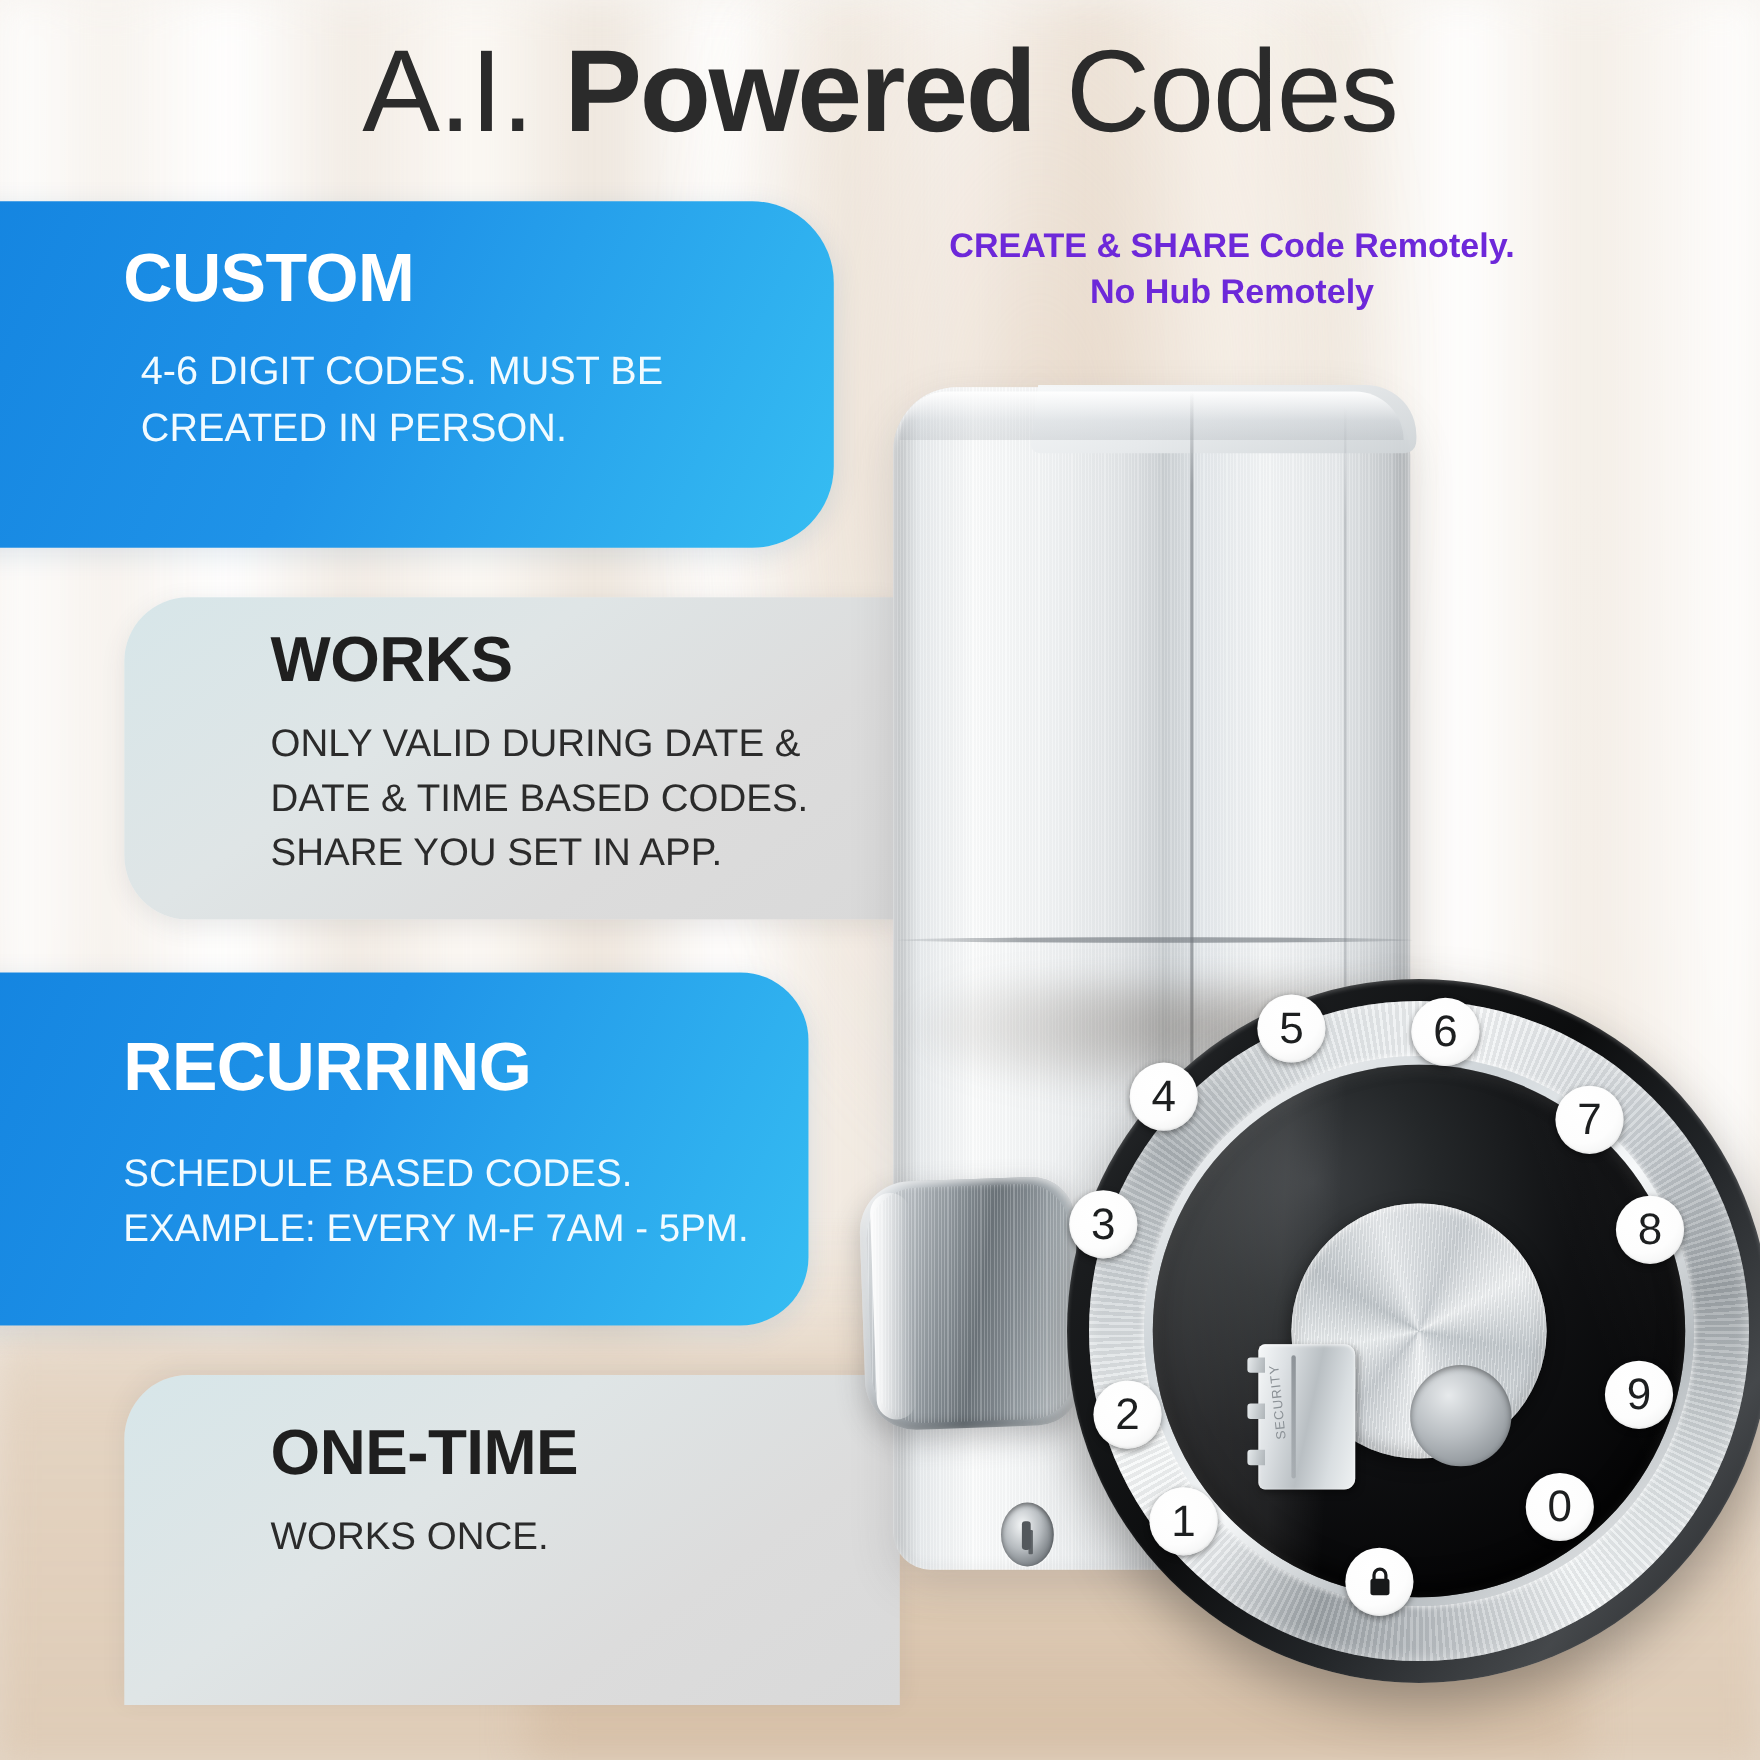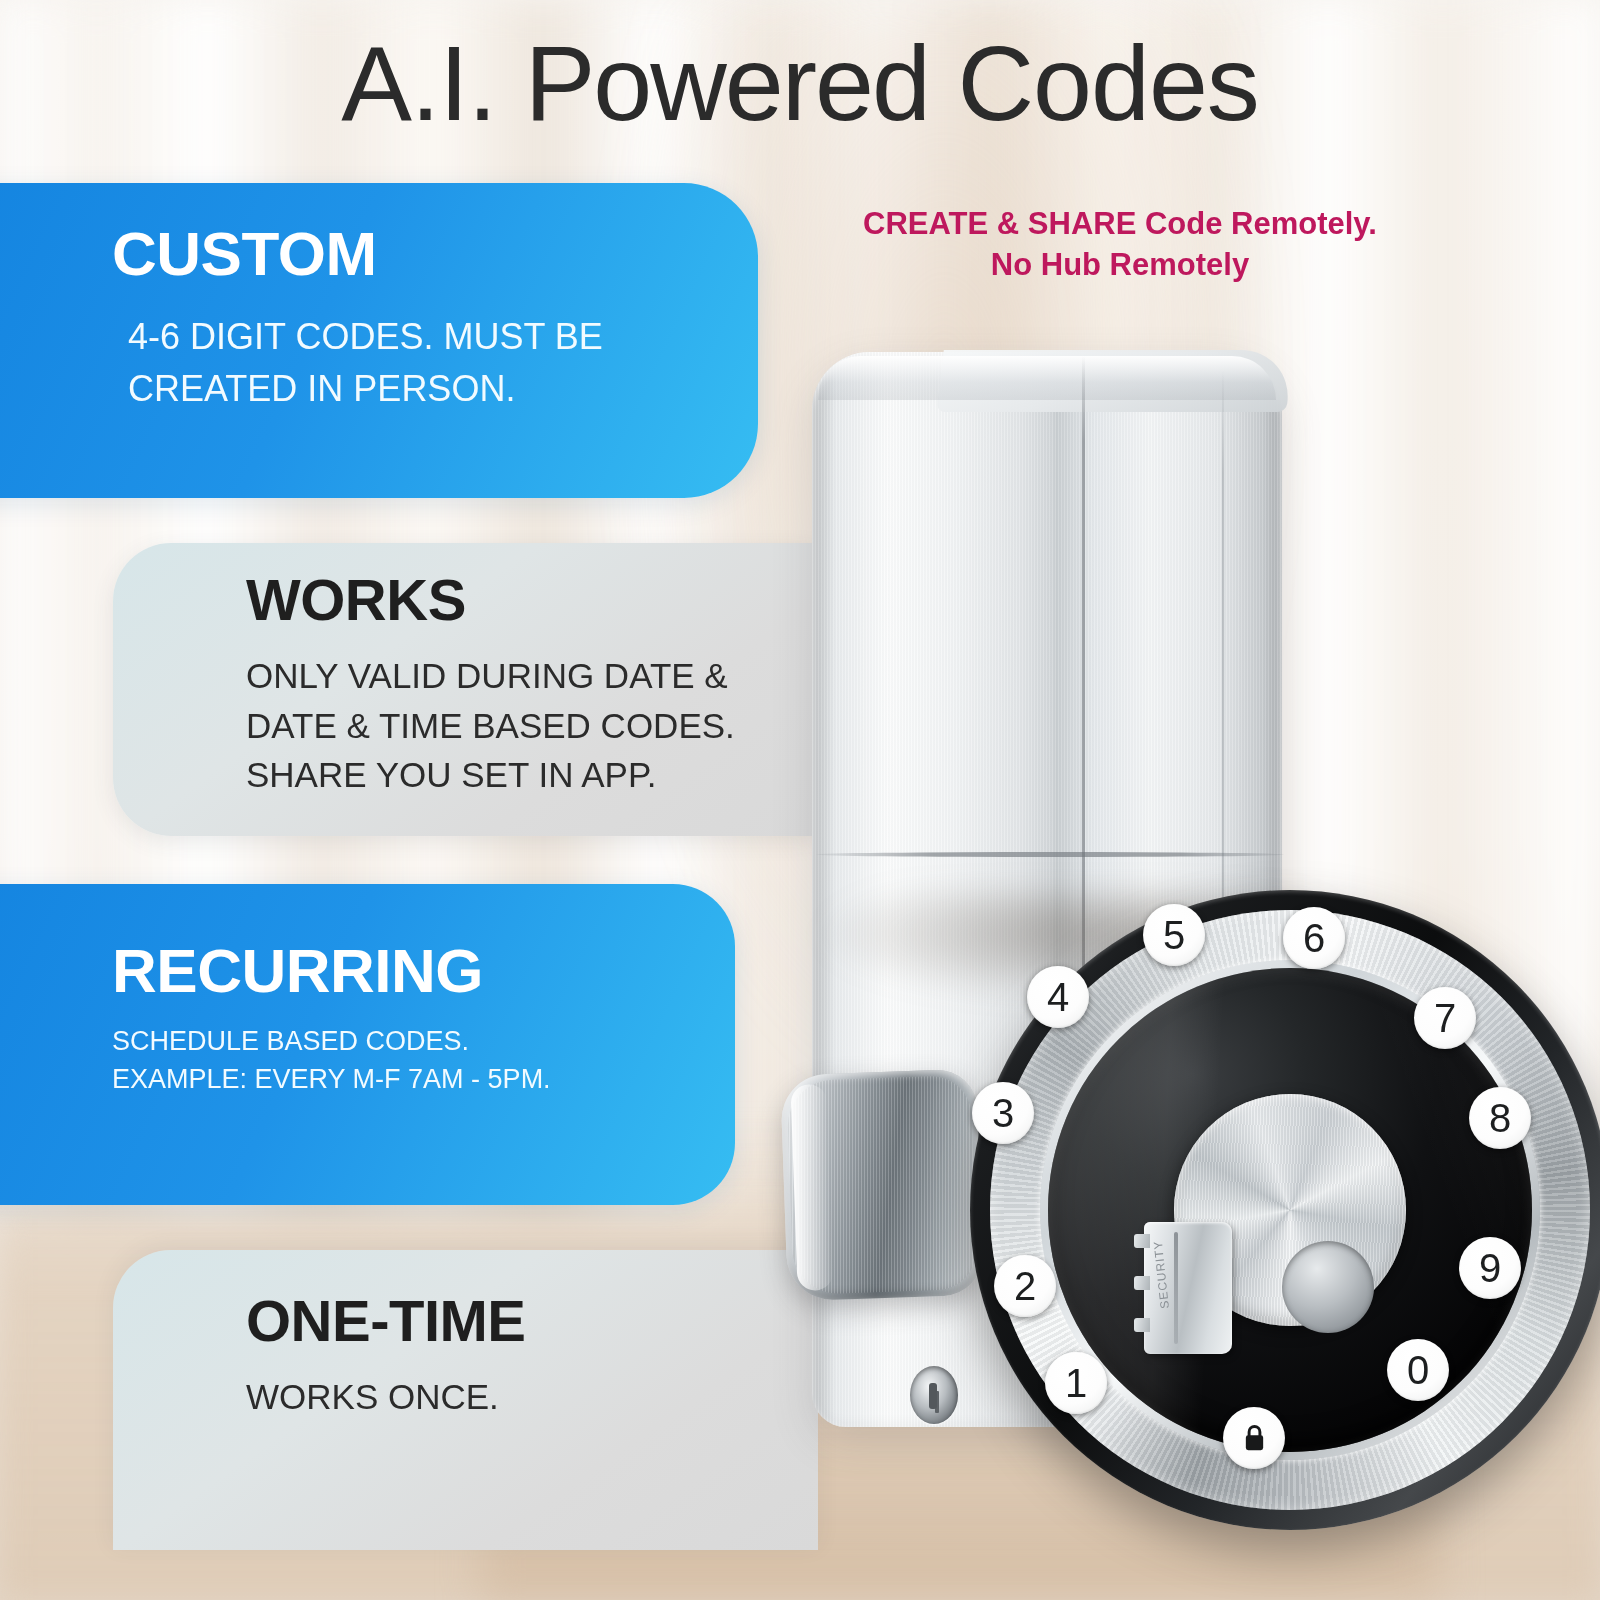--- a/index.html
+++ b/index.html
@@ -54,27 +54,27 @@
     filter:blur(20px);
   }
 
   
   #headline{
     position:absolute; left:0; top:26px; width:1600px;
     text-align:center; white-space:nowrap;
     font-size:106px; line-height:1.08; letter-spacing:-1px;
     color:#2b2b2b; font-weight:300;
   }
-  #headline .hl-bold{ font-weight:400; letter-spacing:-2px;text-align:center; }
+  #headline .hl-bold{ font-weight:700; letter-spacing:-2px;text-align:center; }
 
   
   #caption{
     position:absolute; left:800px; top:204px; width:640px;
     text-align:center;
-    font-size:31px; line-height:1.32; font-weight:700; color:#be185d;
+    font-size:31px; line-height:1.32; font-weight:700; color:#6d28d9;
   }
 
   
   .card{ position:absolute; overflow:hidden; }
   .card .c-title{ font-weight:700; letter-spacing:-0.5px; }
   .card .c-body{ font-weight:400; }
 
   .card.blue{
     background:linear-gradient(115deg,#1484e0 0%,#1f93e8 45%,#36bdf2 100%);
     color:#ffffff;
@@ -110,21 +110,21 @@
   #card-timed .c-body{ font-size:35px; line-height:1.42; margin-top:22px; }
 
   
   #card-recurring{
     left:-40px; top:884px; width:775px; height:321px;
     border-radius:0 62px 62px 0;
     box-shadow:0 6px 26px rgba(20,80,140,.12);
   }
   #card-recurring .c-pad{ padding:56px 40px 0 152px; }
   #card-recurring .c-title{ font-size:62px; line-height:1; }
-  #card-recurring .c-body{ font-size:27px; line-height:1.42; margin-top:20px; }
+  #card-recurring .c-body{ font-size:35px; line-height:1.42; margin-top:40px; }
 
   
   #card-onetime{
     left:113px; top:1250px; width:705px; height:300px;
     border-radius:58px 0 0 0;
     box-shadow:0 -4px 22px rgba(60,70,80,.08);
   }
   #card-onetime .c-pad{ padding:42px 40px 0 133px; }
   #card-onetime .c-title{ font-size:58px; line-height:1; }
   #card-onetime .c-body{ font-size:35px; line-height:1.42; margin-top:22px; }

